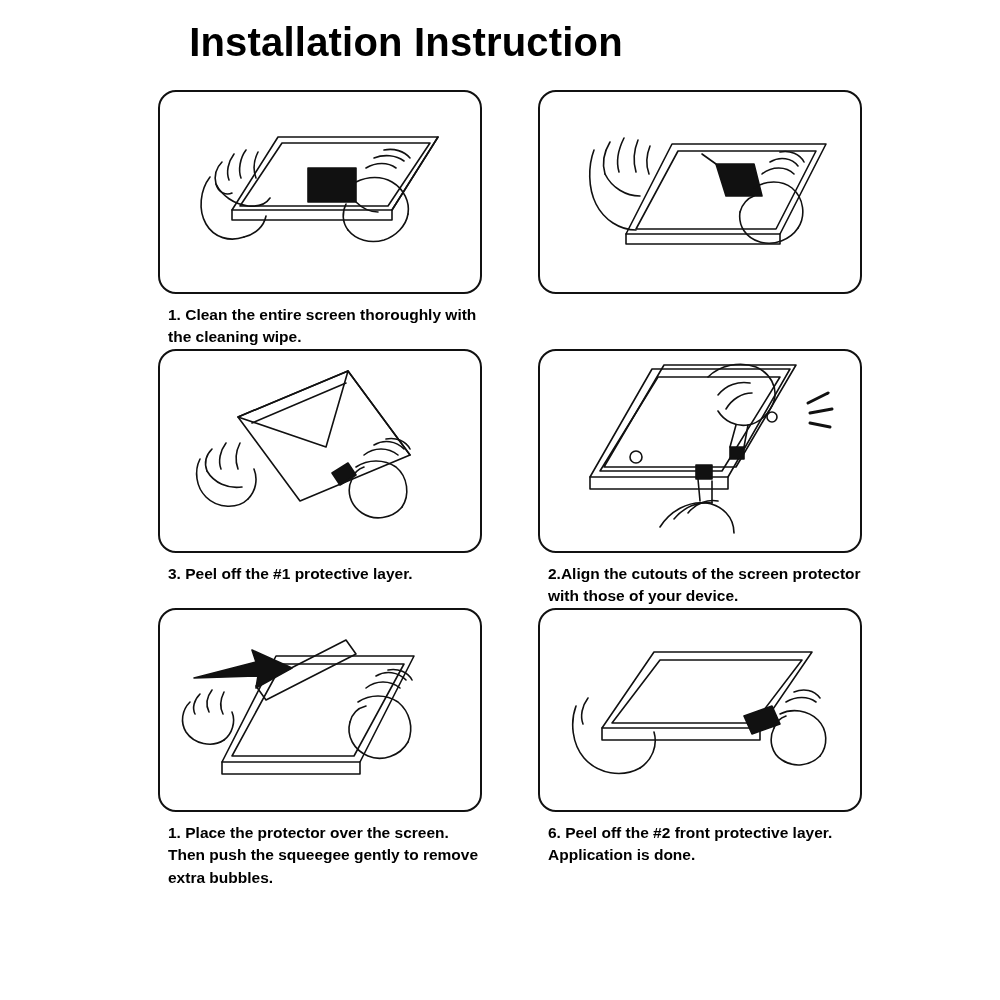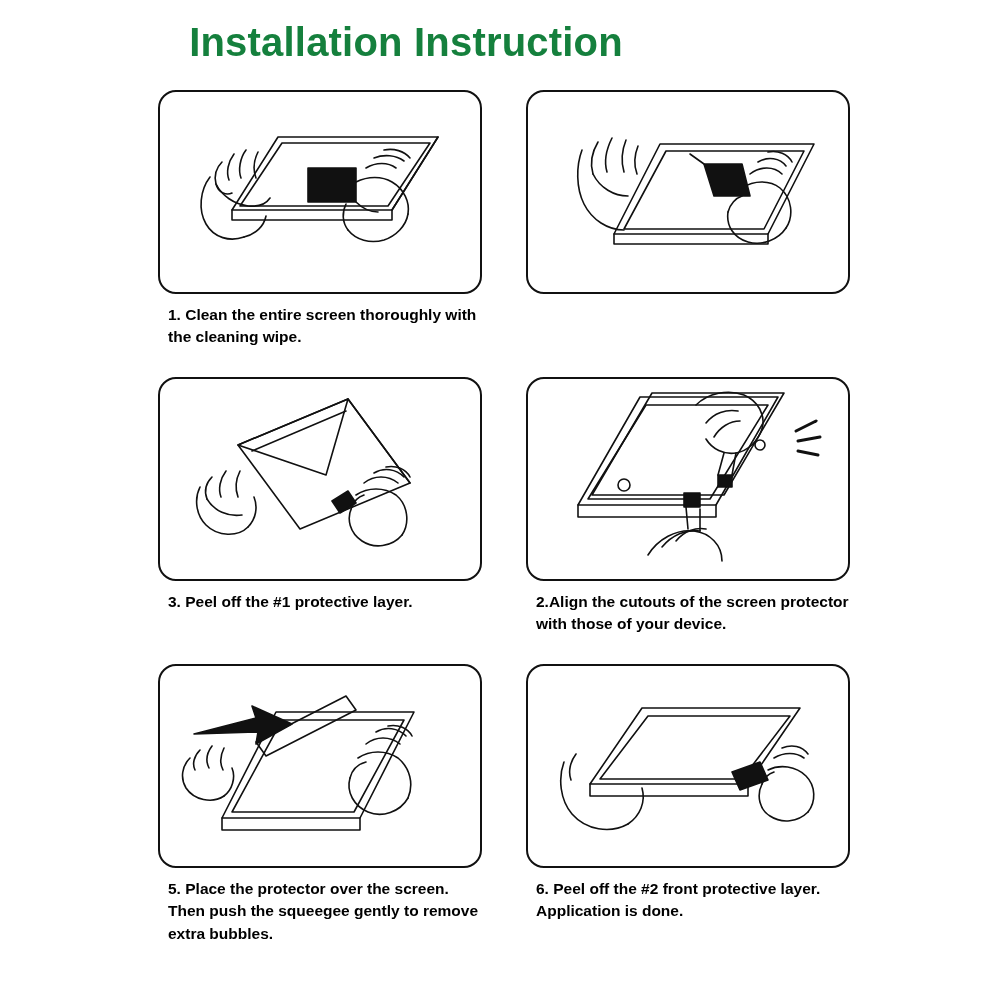--- a/index.html
+++ b/index.html
@@ -22,32 +22,31 @@
   }
   .title {
     position: absolute;
     top: 20px;
     left: 0;
     width: 812px;
     text-align: center;
     font-size: 40px;
     font-weight: bold;
     letter-spacing: 0.2px;
-    color: #15803d;
+    color: #000000;
   }
   .grid {
     position: absolute;
     top: 90px;
     left: 150px;
     width: 720px;
     display: grid;
     grid-template-columns: 340px 340px;
     column-gap: 40px;
     row-gap: 0px;
-    gap: 28px;
   }
   .cell {
     width: 340px;
   }
   .panel {
     position: relative;
     width: 320px;
     height: 200px;
     margin: 0 auto;
     border: 2px solid #111;
@@ -229,21 +228,21 @@
 
             <path d="M198 92 C210 84 226 84 238 92 C250 102 254 118 248 132"></path>
             <path d="M206 78 C216 70 230 70 240 78"></path>
             <path d="M216 66 C226 60 238 62 246 70"></path>
             <path d="M228 60 C238 58 248 62 252 70"></path>
             <path d="M248 132 C240 146 222 152 208 146 C194 140 186 126 190 112"></path>
             <path d="M190 112 C192 104 198 98 206 96"></path>
           </g>
         </svg>
       </div>
-      <div class="caption">5. Place the protector over the screen. Then push the squeegee gently to remove extra bubbles.</div>
+      <div class="caption">1. Place the protector over the screen. Then push the squeegee gently to remove extra bubbles.</div>
     </div>
 
     <div class="cell row3">
       <div class="panel">
         <svg class="svgart" viewBox="0 0 320 200">
           <g fill="none" stroke="#111" stroke-width="1.6" stroke-linecap="round" stroke-linejoin="round">
 
             <path d="M62 118 L114 42 L272 42 L220 118 Z"></path>
             <path d="M72 113 L120 50 L262 50 L214 113 Z"></path>
             <path d="M62 118 L62 130 L220 130 L220 118"></path>

